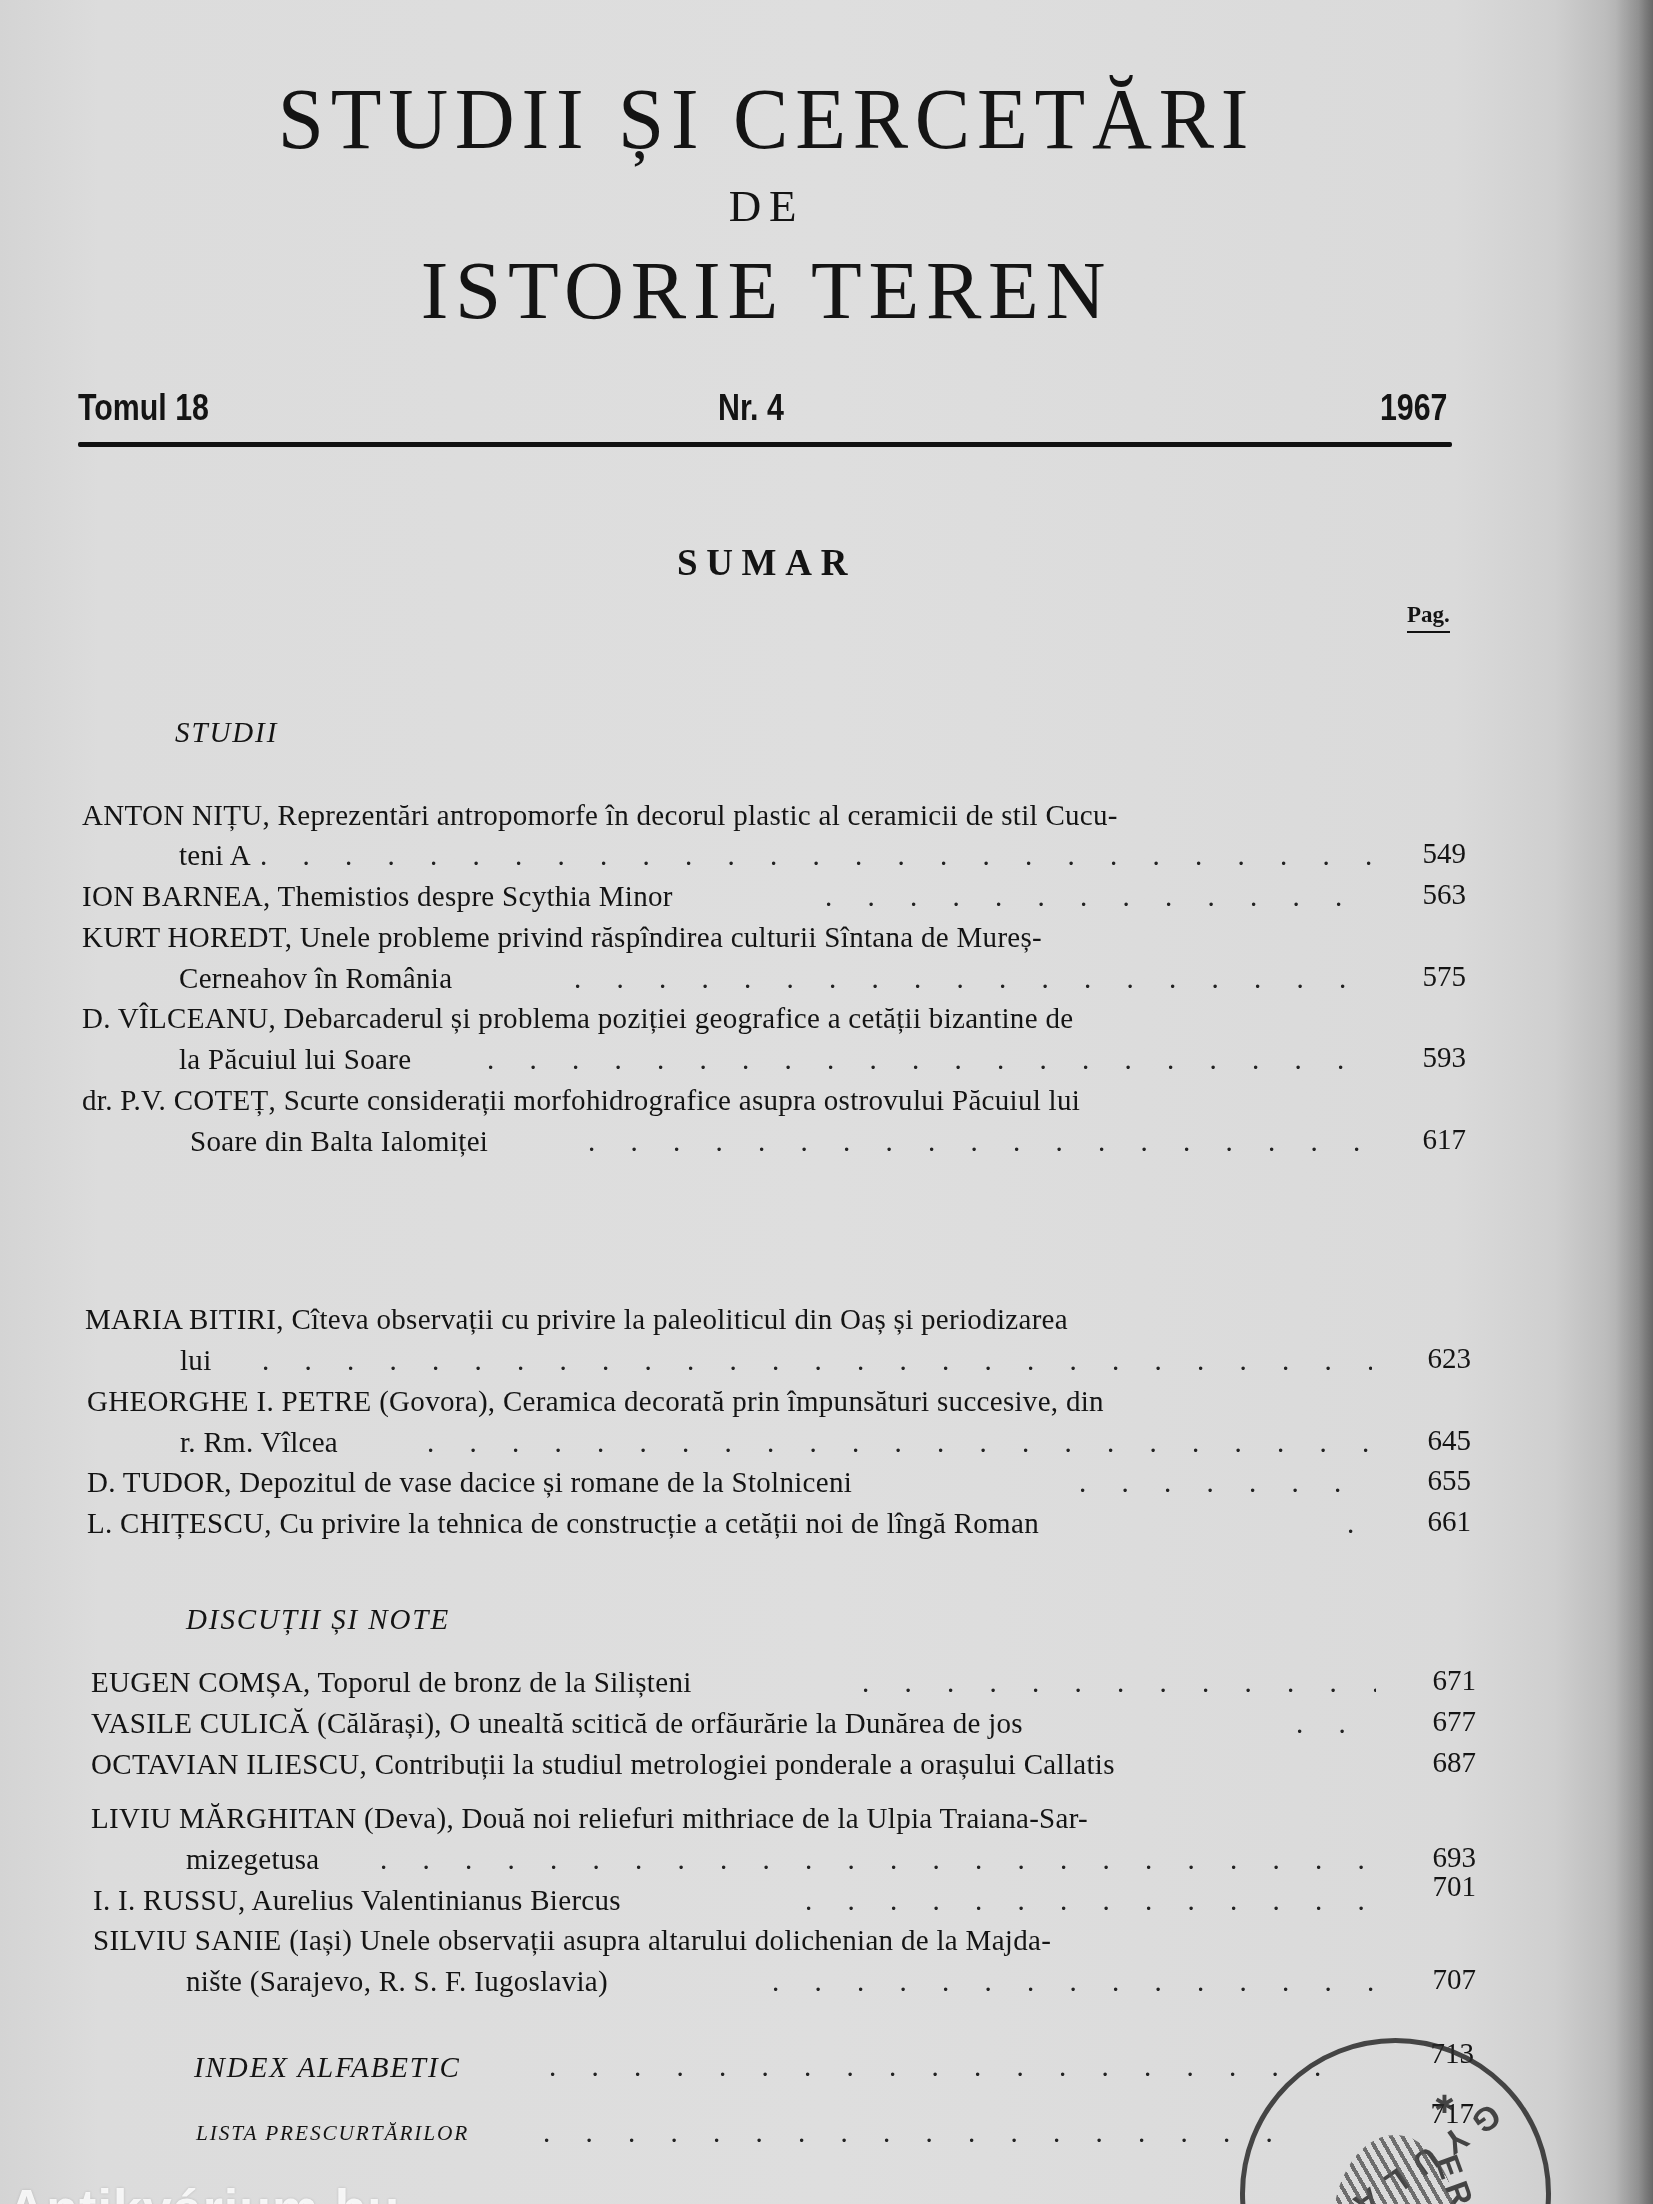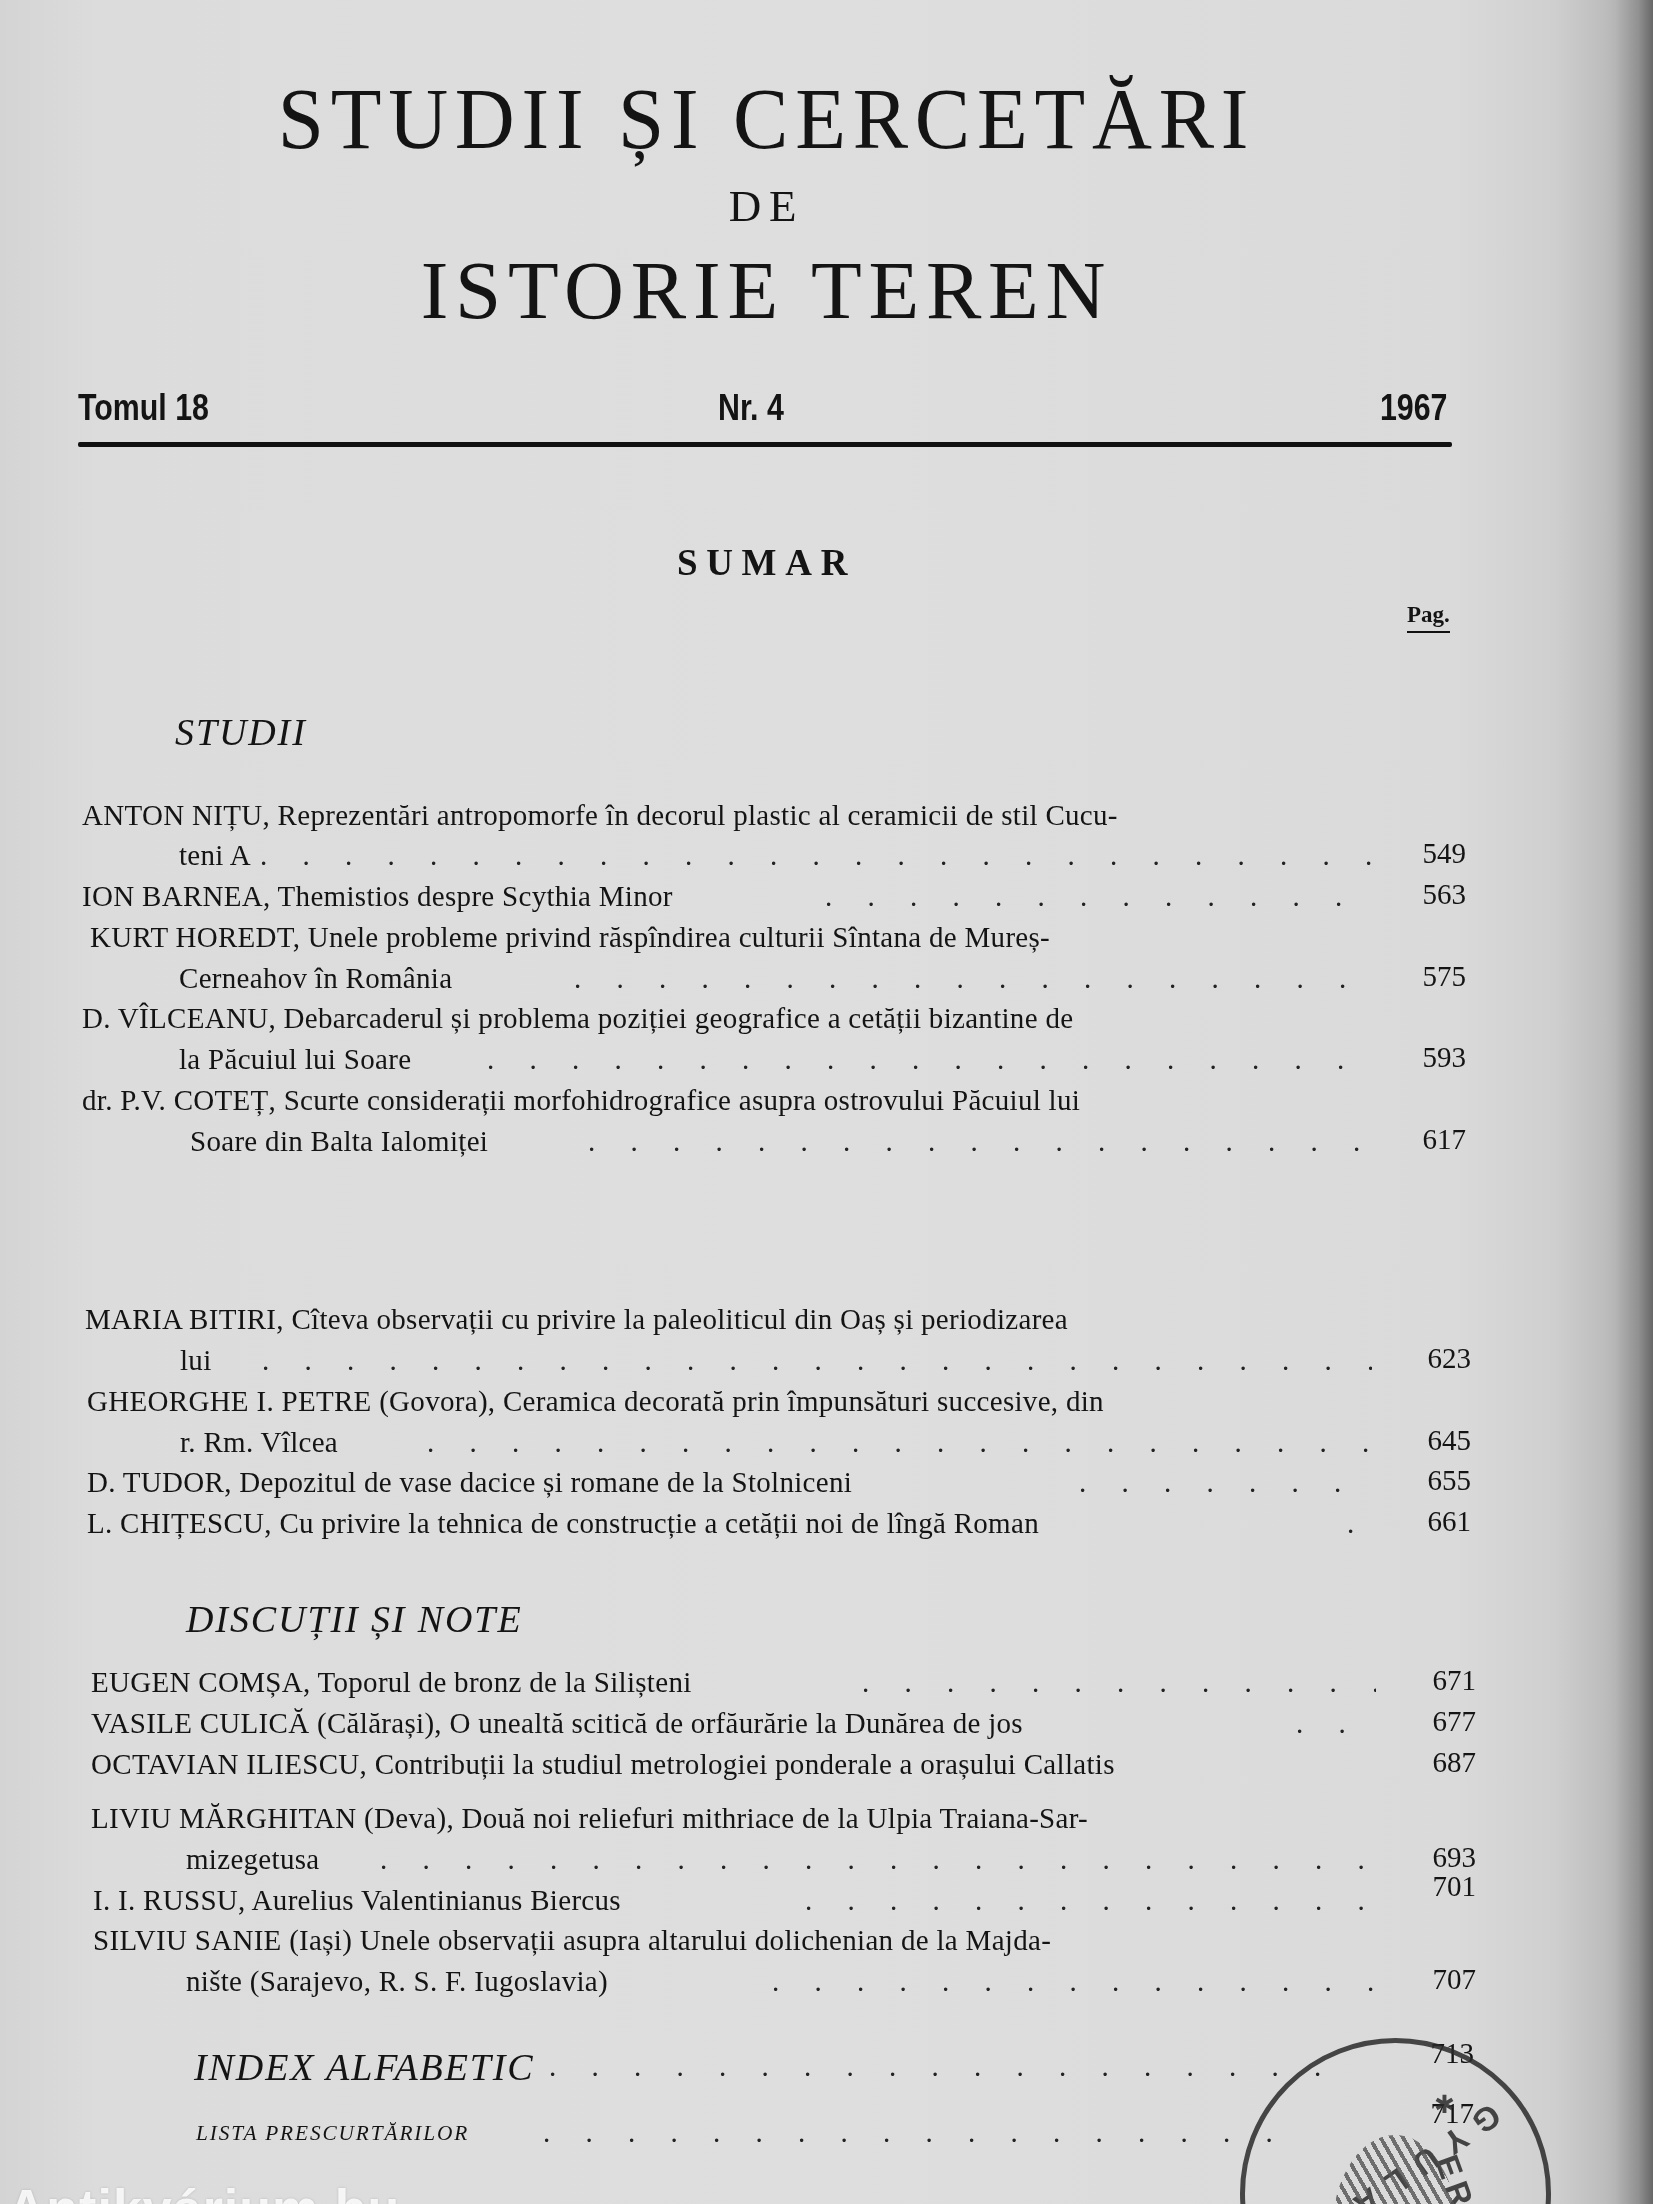--- a/index.html
+++ b/index.html
@@ -44,21 +44,21 @@
   .sumar {
     left: 0; width: 1533px; text-align: center; top: 543px;
     font-size: 37px; font-weight: bold; letter-spacing: 8.7px; line-height: 39px;
   }
   .pag {
     left: 1407px; top: 602px; font-size: 23px; font-weight: bold; line-height: 25px;
     border-bottom: 2.9px solid #111; padding-bottom: 3.9px;
   }
 
   .section-heading {
-    font-style: italic; font-size: 38px; letter-spacing: 1.9px; line-height: 33px;
+    font-style: italic; font-size: 29px; letter-spacing: 1.9px; line-height: 33px;
   }
   .entry-line {
     font-size: 29px; line-height: 35px; letter-spacing: 0.3px;
   }
   .leader {
     position: absolute; height: 35px; overflow: hidden; white-space: nowrap;
     font-size: 29px; line-height: 35px; letter-spacing: 14px; color: #222;
   }
   .pnum {
     position: absolute; left: 1412px; width: 54px; text-align: right;
@@ -126,21 +126,21 @@
     <div class="pnum" style="top:836px;">549</div>
   </div>
 
   <div>
     <div class="abs entry-line" style="left:82px; top:879px;">ION BARNEA, Themistios despre Scythia Minor</div>
     <div class="leader" style="left:825px; top:879px; width:547px;">. . . . . . . . . . . . . . . . . . . . . . . . . . . . . . . . . . . . . . . . . . . . . . . . . . . . . . . . . . . . . . . . .</div>
     <div class="pnum" style="top:877px;">563</div>
   </div>
 
   <div>
-    <div class="abs entry-line" style="left:82px; top:920px;margin-left:8px;">KURT HOREDT, Unele probleme privind  răspîndirea  culturii  Sîntana de Mureș-</div>
+    <div class="abs entry-line" style="left:82px; top:920px;">KURT HOREDT, Unele probleme privind  răspîndirea  culturii  Sîntana de Mureș-</div>
     <div class="abs entry-line" style="left:179px; top:961px;">Cerneahov în  România</div>
     <div class="leader" style="left:574px; top:961px; width:798px;">. . . . . . . . . . . . . . . . . . . . . . . . . . . . . . . . . . . . . . . . . . . . . . . . . . . . . . . . . . . . . . . . .</div>
     <div class="pnum" style="top:959px;">575</div>
   </div>
 
   <div>
     <div class="abs entry-line" style="left:82px; top:1001px;">D. VÎLCEANU, Debarcaderul și problema poziției  geografice a cetății  bizantine de</div>
     <div class="abs entry-line" style="left:179px; top:1042px;">la Păcuiul lui Soare</div>
     <div class="leader" style="left:487px; top:1042px; width:885px;">. . . . . . . . . . . . . . . . . . . . . . . . . . . . . . . . . . . . . . . . . . . . . . . . . . . . . . . . . . . . . . . . .</div>
     <div class="pnum" style="top:1040px;">593</div>

